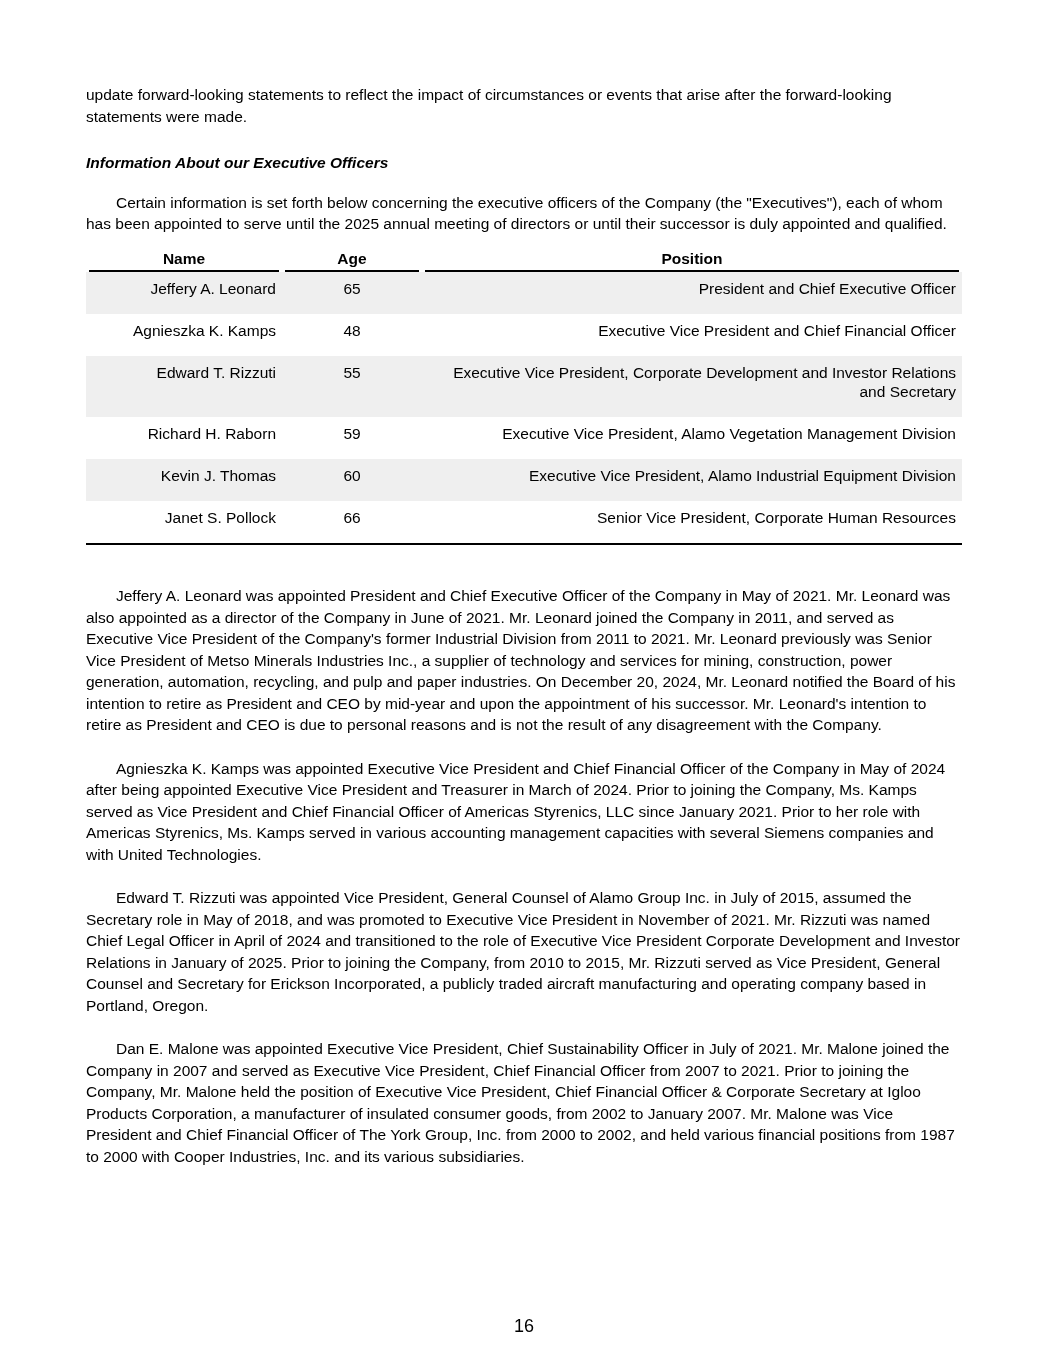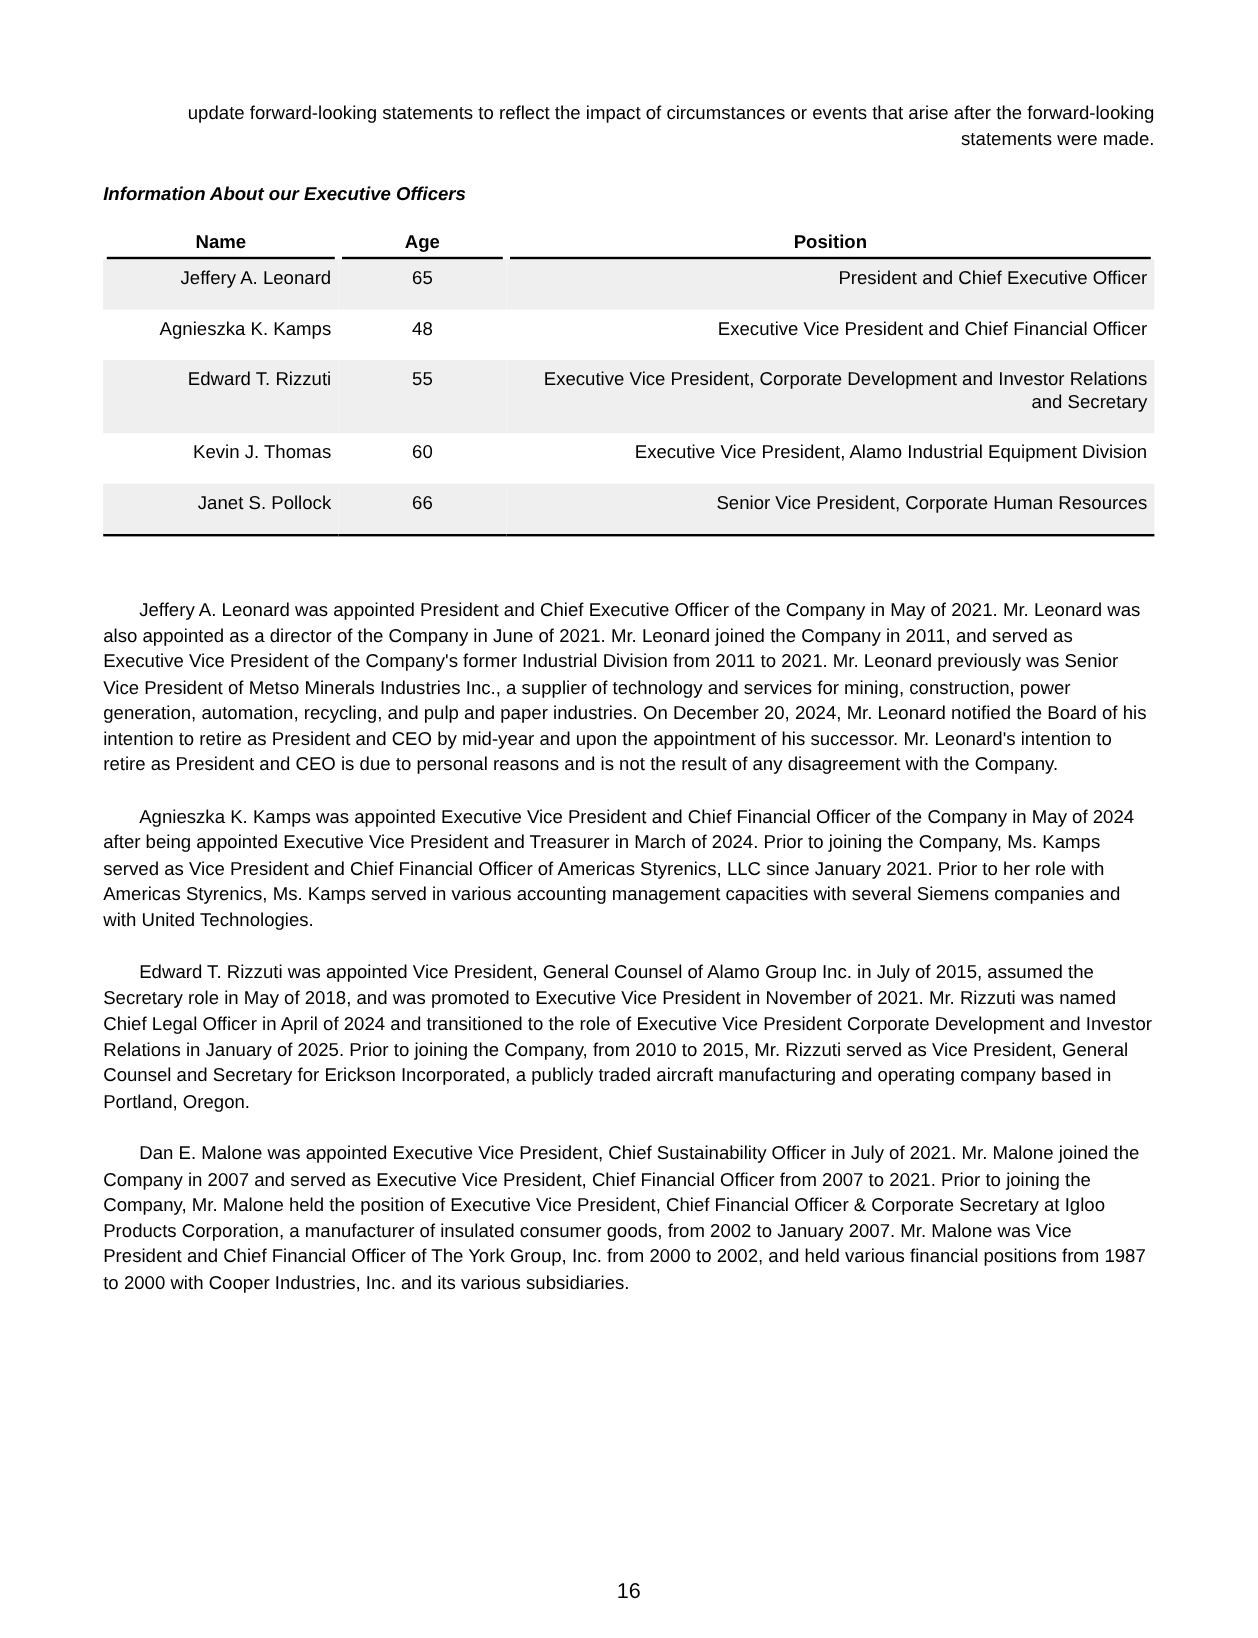--- a/index.html
+++ b/index.html
@@ -11,21 +11,20 @@
     font-family: "Liberation Sans", sans-serif;
     color: #000000;
     overflow: hidden;
   }
   .page {
     padding: 84px 86px 0 86px;
   }
   .para {
     font-size: 15.5px;
     line-height: 22px;
-    text-align: right;
   }
   .indent {
     text-indent: 30px;
   }
   .section-heading {
     font-size: 15.5px;
     font-weight: bold;
     font-style: italic;
     margin-top: 26px;
     margin-bottom: 20px;
@@ -59,21 +58,21 @@
     padding: 7px 6px 16px 6px;
     line-height: 19px;
     text-align: right;
   }
   table.exec-table .col-name { width: 196px; }
   table.exec-table .col-age  { width: 140px; }
   table.exec-table td.cell-age { text-align: center; }
   table.exec-table tbody tr:nth-child(odd) { background: #efefef; }
   table.exec-table tbody tr.last-row td { padding-bottom: 26px; }
   .bios {
-    margin-top: 51px;
+    margin-top: 40px;
   }
   .bio {
     font-size: 15.5px;
     line-height: 21.5px;
     margin-bottom: 22px;
   }
   .page-number {
     position: absolute;
     bottom: 28px;
     left: 0;
@@ -84,20 +83,21 @@
 </style>
 </head>
 <body>
 
 <div class="page">
 
   <p class="para">update forward-looking statements to reflect the impact of circumstances or events that arise after the forward-looking statements were made.</p>
 
   <h3 class="section-heading">Information About our Executive Officers</h3>
 
+  <p class="para section-intro indent">Certain information is set forth below concerning the executive officers of the Company (the "Executives"), each of whom has been appointed to serve until the 2025 annual meeting of directors or until their successor is duly appointed and qualified.</p>
 
   <table class="exec-table">
     <thead>
       <tr>
         <th class="col-name">Name</th>
         <th class="col-age">Age</th>
         <th class="col-position">Position</th>
       </tr>
     </thead>
     <tbody>
@@ -110,20 +110,25 @@
         <td>Agnieszka K. Kamps</td>
         <td class="cell-age">48</td>
         <td>Executive Vice President and Chief Financial Officer</td>
       </tr>
       <tr>
         <td>Edward T. Rizzuti</td>
         <td class="cell-age">55</td>
         <td>Executive Vice President, Corporate Development and Investor Relations and Secretary</td>
       </tr>
       <tr>
+        <td>Richard H. Raborn</td>
+        <td class="cell-age">59</td>
+        <td>Executive Vice President, Alamo Vegetation Management Division</td>
+      </tr>
+      <tr>
         <td>Kevin J. Thomas</td>
         <td class="cell-age">60</td>
         <td>Executive Vice President, Alamo Industrial Equipment Division</td>
       </tr>
       <tr>
         <td>Janet S. Pollock</td>
         <td class="cell-age">66</td>
         <td>Senior Vice President, Corporate Human Resources</td>
       </tr>
     </tbody>

